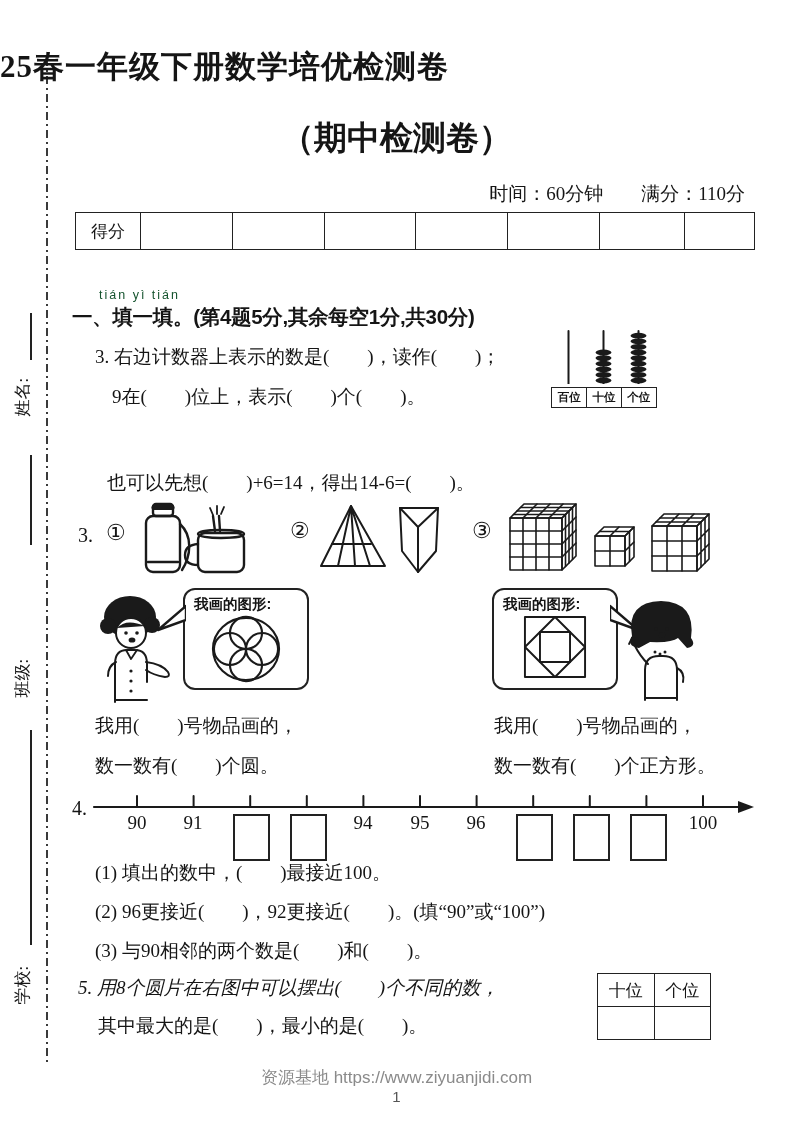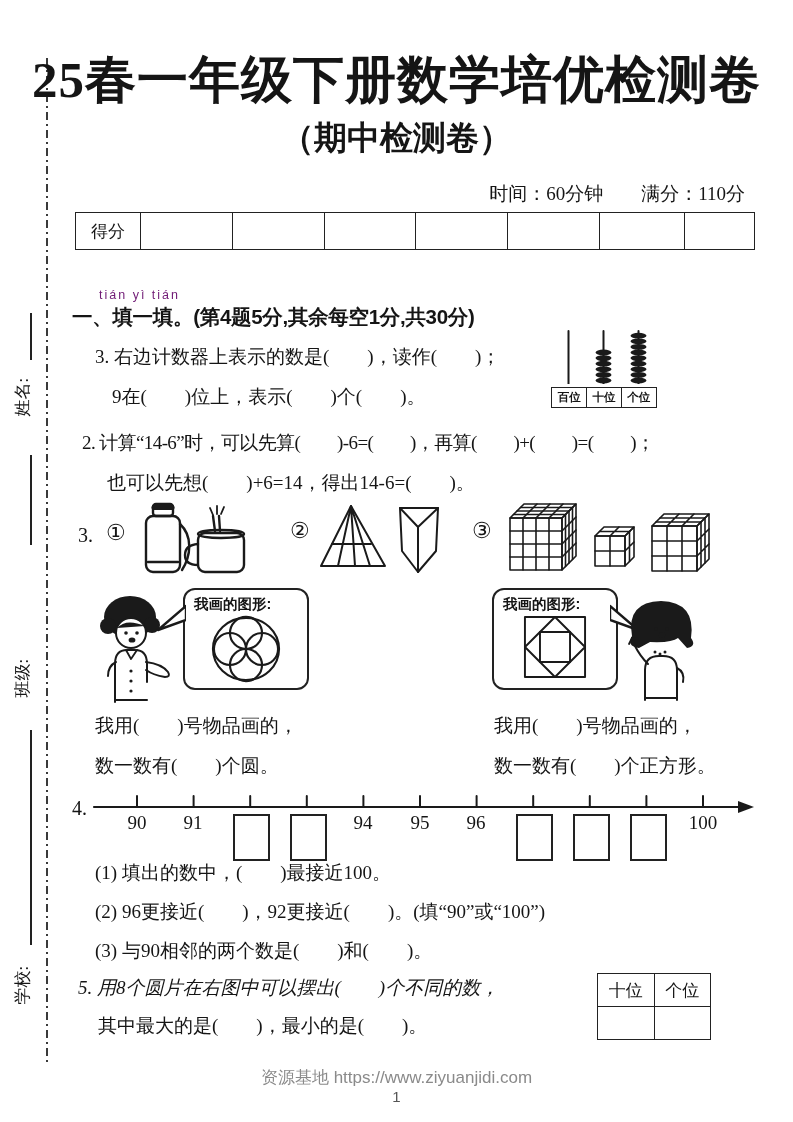--- a/index.html
+++ b/index.html
@@ -1,31 +1,31 @@
 <!DOCTYPE html>
 <html><head>
 <meta charset="utf-8">
 <style>
   html,body{margin:0;padding:0;background:#fff;}
   .page{position:relative;width:793px;height:1122px;background:#fff;overflow:hidden;
         font-family:"Liberation Serif","DejaVu Serif",serif;color:#151515;}
   .abs{position:absolute;white-space:nowrap;}
   .sans{font-family:"Liberation Sans","DejaVu Sans",sans-serif;}
   
-  .title{left:0;right:0;top:46px;text-align:center;font-size:51px;font-weight:bold;letter-spacing:1px;}
+  .title{left:0;right:0;top:46px;font-size:31px;font-weight:bold;letter-spacing:1px;}
   .subtitle{left:0;right:0;top:116px;text-align:center;font-size:33px;font-weight:bold;}
   .info-line{right:48px;top:181px;font-size:19px;}
   
   table.grid{border-collapse:collapse;}
   table.grid td{border:1.6px solid #222;text-align:center;font-size:17px;padding:0;}
   .score-table{left:75px;top:212px;width:680px;}
   .score-table td{height:32px;}
   .score-table tr.score-row td{height:36px;}
   
-  .pinyin{left:99px;top:288px;font-size:12.5px;color:#701a75;letter-spacing:2px;}
+  .pinyin{left:99px;top:288px;font-size:12.5px;color:#14532d;letter-spacing:2px;}
   .heading{left:72px;top:303px;font-size:20.5px;font-weight:bold;letter-spacing:-0.3px;}
   
   .qline{font-size:19px;}
   .tight{letter-spacing:-0.6px;}
   .subq{font-size:19px;}
   
   .abacus{left:551px;top:328px;width:106px;}
   .abacus-labels{display:flex;margin-top:-1px;}
   .abacus-labels div{width:35px;height:19px;border:1.5px solid #222;margin-left:-1.5px;
     font-size:11.5px;font-weight:bold;text-align:center;line-height:18px;}
@@ -118,21 +118,20 @@
           <ellipse cx="87.5" cy="7.700000000000003" rx="8" ry="2.9"></ellipse>
         </g>
     </svg>
     <div class="abacus-labels">
       <div>百位</div>
       <div>十位</div>
       <div>个位</div>
     </div>
   </div>
 
-  <div class="abs qline tight" style="left:82px;top:430px;">2. 计算“14-6”时，可以先算(　　)-6=(　　)，再算(　　)+(　　)=(　　)；</div>
   <div class="abs qline" style="left:107px;top:470px;">也可以先想(　　)+6=14，得出14-6=(　　)。</div>
 
   <div class="abs qline" style="left:78px;top:524px;font-size:20px;">3.</div>
   <div class="abs" style="left:106px;top:520px;font-size:22px;">①</div>
   <svg class="abs" style="left:136px;top:500px;" width="118" height="78" viewBox="0 0 118 78">
     <g class="ink" stroke-width="2.4">
       <rect x="10" y="16" width="34" height="56" rx="7"></rect>
       <rect x="17" y="4" width="20" height="12" rx="3"></rect>
       <path d="M18,7.5 h18" stroke-width="5"></path>
       <path d="M12,62 h30"></path>

